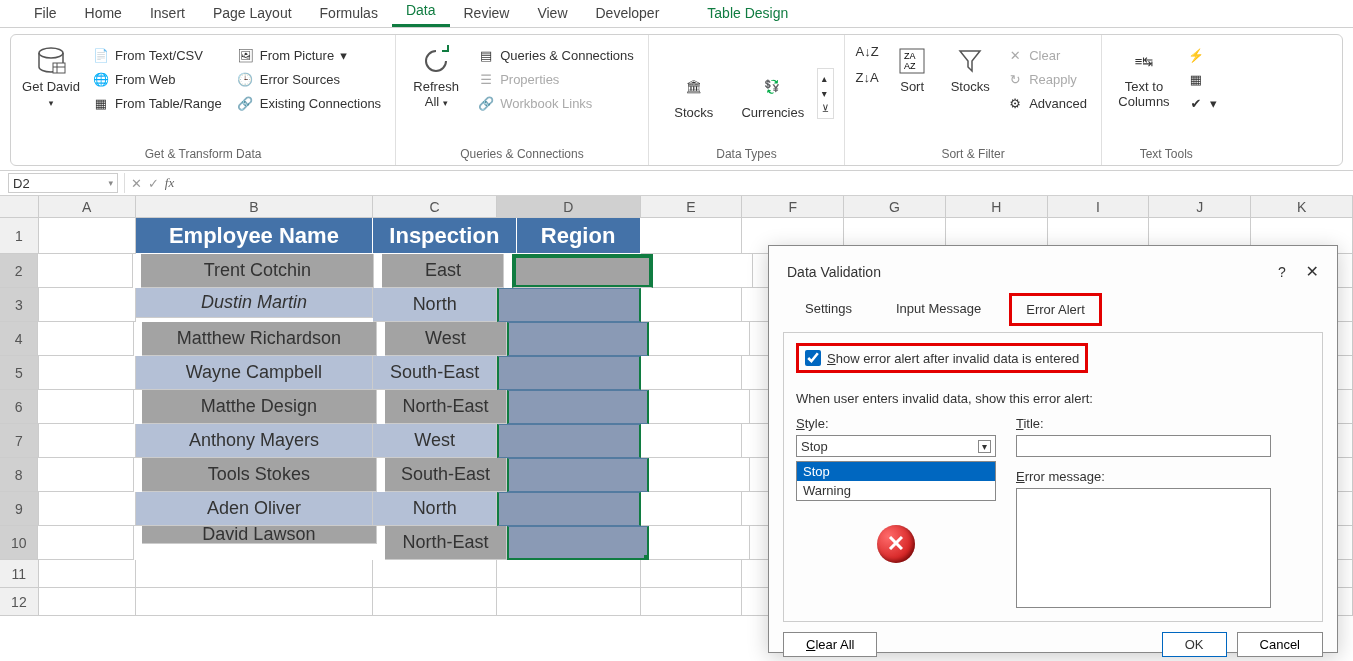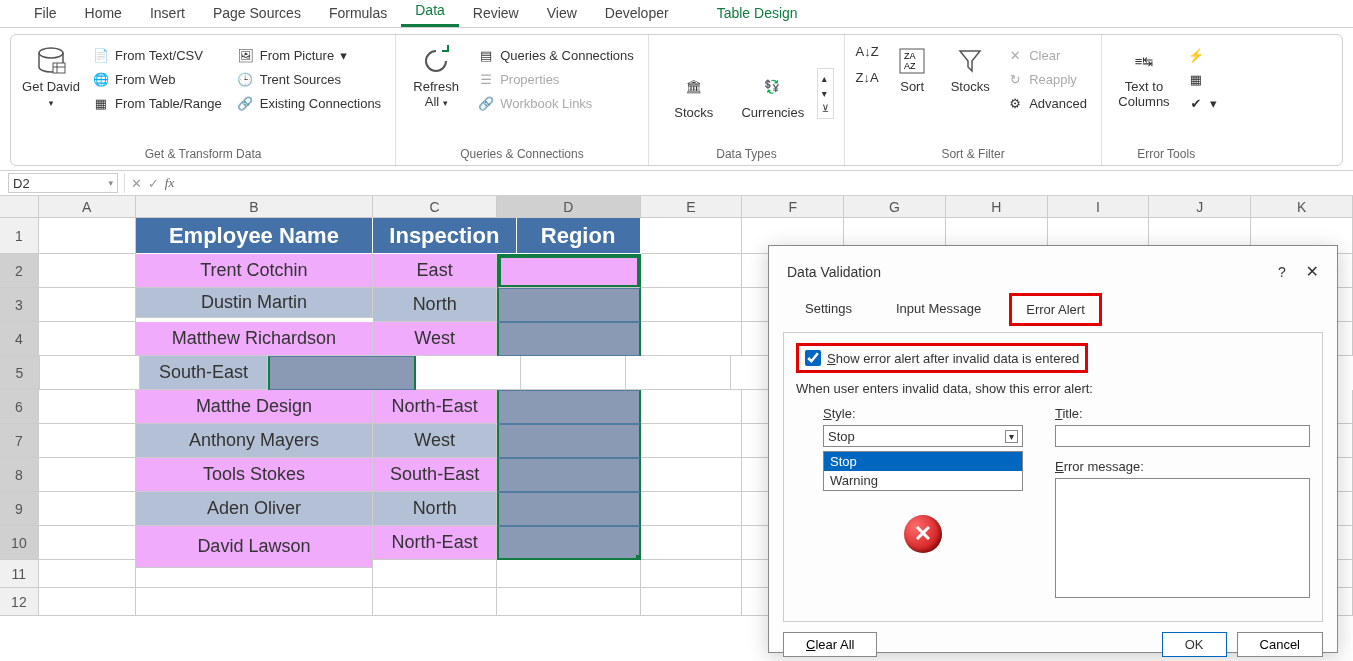--- a/index.html
+++ b/index.html
@@ -35,42 +35,42 @@
 .grid-area { position: relative; }
 .col-headers { display: flex; height: 22px; border-bottom: 1px solid #ccc; }
 .corner { width: 40px; border-right: 1px solid #ccc; background: #f0f0f0; }
 .col-h { border-right: 1px solid #ccc; text-align: center; font-size: 14px; color: #555; background: #f0f0f0; display:flex; align-items:center; justify-content:center; }
 .col-h.sel { background: #d0d0d0; }
 .row { display: flex; }
 .row-h { width: 40px; border-right: 1px solid #ccc; border-bottom: 1px solid #ccc; text-align: center; font-size: 14px; color:#555; background: #f0f0f0; display:flex; align-items:center; justify-content:center;}
 .row-h.sel { background: #d0d0d0; }
 .cell { border-right: 1px solid #ccc; border-bottom: 1px solid #ccc; text-align: center; font-size: 18px; display:flex; align-items:center; justify-content:center; overflow:hidden;}
 .hdr-cell { background: #4472a8; color: #fff; font-weight: bold; font-size: 22px; border-right:1px solid #fff; border-bottom:1px solid #fff;}
-.data-odd { background: #f0abfc; }
+.data-odd { background: #a3a3a3; margin-left: 8px; }
 .data-even { background: #b4c0d6; }
 .insp { background: #8a9ab5; border:1px solid #537ba0; }
 .colA { width: 100px; }
 .colB { width: 245px; }
 .colC { width: 128px; }
 .colD { width: 148px; }
 .colOther { width: 105px; }
 
 
 .dialog { position: absolute; left: 768px; top: 245px; width: 570px; height: 408px; border: 1px solid #888; background: #fdfdfd; box-shadow: 0 4px 20px rgba(0,0,0,.2); padding: 14px; font-size: 13px; }
 .dialog-title { font-size: 14px; display:flex; justify-content:space-between; align-items:center; margin-bottom:10px; padding:2px 4px;}
 .dlg-close { cursor:pointer; font-size:16px; }
 .dlg-help { cursor:pointer; font-size:14px; margin-right:16px;}
 .dlg-tabs { display: flex; gap: 12px; margin-bottom: 6px; padding-left:6px;}
 .dlg-tab { padding: 6px 14px; cursor: pointer; border: 2px solid transparent; }
 .dlg-tab.highlight { border: 3px solid #e30000; }
 .dlg-pane { border: 1px solid #ccc; padding: 10px 12px; height:290px; }
 .dlg-check-row { border: 3px solid #e30000; display:inline-flex; align-items:center; gap:6px; padding:4px 6px; margin-bottom:8px;}
 .dlg-check-row input { width:16px; height:16px; accent-color:#0067c0;}
 .dlg-check-row label u { text-decoration: underline; }
-.dlg-row { display:flex; gap:32px; margin-top:10px;justify-content:flex-end;}
+.dlg-row { display:flex; gap:20px; margin-top:10px;}
 .dlg-col { display:flex; flex-direction:column; gap:4px; }
 .dlg-select { border:1px solid #888; width:200px; height:22px; display:flex; align-items:center; justify-content:space-between; padding:0 4px; background:#fff;}
 .dlg-dropdown { border:1px solid #888; width:200px; background:#fff; }
 .dlg-opt { padding:2px 6px; cursor:pointer; }
 .dlg-opt.sel { background:#0067c0; color:#fff; }
 .dlg-input { border:1px solid #888; width:255px; height:22px; padding:0 4px; }
 .dlg-textarea { border:1px solid #888; width:255px; height:120px; resize:none; padding:2px 4px;}
 .dlg-icon-area { display:flex; align-items:center; justify-content:center; width:200px; margin-top:20px;}
 .stop-icon { width:38px; height:38px; border-radius:50%; background: radial-gradient(circle at 30% 30%, #ff6b6b, #c00000); display:flex; align-items:center; justify-content:center; color:#fff; font-weight:bold; font-size:22px; box-shadow: inset -2px -2px 4px rgba(0,0,0,.4);}
 .dlg-buttons { display:flex; justify-content:space-between; margin-top:10px; gap:26px;}
@@ -81,21 +81,21 @@
 
 .fill-handle { position:absolute; width:6px; height:6px; background:#107c41; right:-3px; bottom:-3px;}
 </style>
 </head>
 <body>
 
 <div class="menu-tabs">
   <div class="menu-tab">File</div>
   <div class="menu-tab">Home</div>
   <div class="menu-tab">Insert</div>
-  <div class="menu-tab">Page Sources</div>
+  <div class="menu-tab">Page Layout</div>
   <div class="menu-tab">Formulas</div>
   <div class="menu-tab active">Data</div>
   <div class="menu-tab">Review</div>
   <div class="menu-tab">View</div>
   <div class="menu-tab">Developer</div>
   <div style="width:20px"></div>
   <div class="menu-tab contextual">Table Design</div>
 </div>
 
 <div class="ribbon">
@@ -129,21 +129,21 @@
           </div>
       </div>
       <div class="small-btns">
         <div class="small-btn">
             <span class="icon">🖼</span>
             <span>From Picture</span> 
             <span class="caret">▾</span>
           </div>
         <div class="small-btn">
             <span class="icon">🕒</span>
-            <span>Trent Sources</span>
+            <span>Error Sources</span>
           </div>
         <div class="small-btn">
             <span class="icon">🔗</span>
             <span>Existing Connections</span>
           </div>
       </div>
     </div>
     <div class="ribbon-group-label">Get &amp; Transform Data</div>
   </div>
 
@@ -253,21 +253,21 @@
           </div>
         <div class="small-btn">
             <span class="icon">▦</span>
           </div>
         <div class="small-btn">
             <span class="icon">✔</span>
             <span class="caret">▾</span>
           </div>
       </div>
     </div>
-    <div class="ribbon-group-label">Error Tools</div>
+    <div class="ribbon-group-label">Text Tools</div>
   </div>
 </div>
 
 <div class="formula-row">
   <div class="name-box">
       <span>D2</span>
       <span style="font-size:9px;color:#888;">▾</span>
     </div>
   <div class="fx-btns">
     <span>✕</span>
@@ -317,21 +317,21 @@
         <div class="cell colOther" style="height: 34px;"></div>
         <div class="cell colOther" style="height: 34px;"></div>
         <div class="cell colOther" style="height: 34px;"></div>
         <div class="cell colOther" style="height: 34px;"></div>
         <div class="cell colOther" style="height: 34px;"></div>
         <div class="cell colOther" style="height: 34px;"></div>
       </div>
       <div class="row" style="height: 34px;">
         <div class="row-h sel" style="height: 34px;">3</div>
         <div class="cell colA" style="height: 34px;"></div>
-        <div class="cell colB data-even" style="height: 30px;">Dustin Martin</div>
+        <div class="cell colB data-even" style="height: 30px; font-style: italic;">Dustin Martin</div>
         <div class="cell colC data-even" style="height: 34px;">North</div>
         <div class="cell colD insp" style="height: 34px; border-left: 2px solid rgb(16, 124, 65); border-right: 2px solid rgb(16, 124, 65);"></div>
         <div class="cell colOther" style="height: 34px;"></div>
         <div class="cell colOther" style="height: 34px;"></div>
         <div class="cell colOther" style="height: 34px;"></div>
         <div class="cell colOther" style="height: 34px;"></div>
         <div class="cell colOther" style="height: 34px;"></div>
         <div class="cell colOther" style="height: 34px;"></div>
         <div class="cell colOther" style="height: 34px;"></div>
       </div>
@@ -345,20 +345,21 @@
         <div class="cell colOther" style="height: 34px;"></div>
         <div class="cell colOther" style="height: 34px;"></div>
         <div class="cell colOther" style="height: 34px;"></div>
         <div class="cell colOther" style="height: 34px;"></div>
         <div class="cell colOther" style="height: 34px;"></div>
         <div class="cell colOther" style="height: 34px;"></div>
       </div>
       <div class="row" style="height: 34px;">
         <div class="row-h sel" style="height: 34px;">5</div>
         <div class="cell colA" style="height: 34px;"></div>
+        <div class="cell colB data-even" style="height: 34px;">Wayne Campbell</div>
         <div class="cell colC data-even" style="height: 34px;">South-East</div>
         <div class="cell colD insp" style="height: 34px; border-left: 2px solid rgb(16, 124, 65); border-right: 2px solid rgb(16, 124, 65);"></div>
         <div class="cell colOther" style="height: 34px;"></div>
         <div class="cell colOther" style="height: 34px;"></div>
         <div class="cell colOther" style="height: 34px;"></div>
         <div class="cell colOther" style="height: 34px;"></div>
         <div class="cell colOther" style="height: 34px;"></div>
         <div class="cell colOther" style="height: 34px;"></div>
         <div class="cell colOther" style="height: 34px;"></div>
       </div>
@@ -414,21 +415,21 @@
         <div class="cell colOther" style="height: 34px;"></div>
         <div class="cell colOther" style="height: 34px;"></div>
         <div class="cell colOther" style="height: 34px;"></div>
         <div class="cell colOther" style="height: 34px;"></div>
         <div class="cell colOther" style="height: 34px;"></div>
         <div class="cell colOther" style="height: 34px;"></div>
       </div>
       <div class="row" style="height: 34px;">
         <div class="row-h sel" style="height: 34px;">10</div>
         <div class="cell colA" style="height: 34px;"></div>
-        <div class="cell colB data-odd" style="height: 42px;">David Lawson</div>
+        <div class="cell colB data-odd" style="height: 18px;">David Lawson</div>
         <div class="cell colC data-odd" style="height: 34px;">North-East</div>
         <div class="cell colD insp" style="height: 34px; border-left: 2px solid rgb(16, 124, 65); border-right: 2px solid rgb(16, 124, 65); border-bottom: 2px solid rgb(16, 124, 65); position: relative;">
           <div class="fill-handle"></div>
         </div>
         <div class="cell colOther" style="height: 34px;"></div>
         <div class="cell colOther" style="height: 34px;"></div>
         <div class="cell colOther" style="height: 34px;"></div>
         <div class="cell colOther" style="height: 34px;"></div>
         <div class="cell colOther" style="height: 34px;"></div>
         <div class="cell colOther" style="height: 34px;"></div>
@@ -476,21 +477,21 @@
   <div class="dlg-tabs">
     <div class="dlg-tab">Settings</div>
     <div class="dlg-tab">Input Message</div>
     <div class="dlg-tab highlight">Error Alert</div>
   </div>
   <div class="dlg-pane">
     <div class="dlg-check-row">
       <input type="checkbox" checked="" style="">
       <label><u>S</u>how error alert after invalid data is entered</label>
     </div>
-    <div style="margin:0 0;">When user enters invalid data, show this error alert:</div>
+    <div style="margin:10px 0;">When user enters invalid data, show this error alert:</div>
     <div class="dlg-row">
       <div class="dlg-col">
         <span><span style="text-decoration:underline">S</span>tyle:</span>
         <div class="dlg-select">
           <span>Stop</span>
             <span style="border:1px solid #888;padding:0 3px;font-size:10px;">▾</span>
         </div>
         <div class="dlg-dropdown">
           <div class="dlg-opt sel">Stop</div>
           <div class="dlg-opt">Warning</div>

